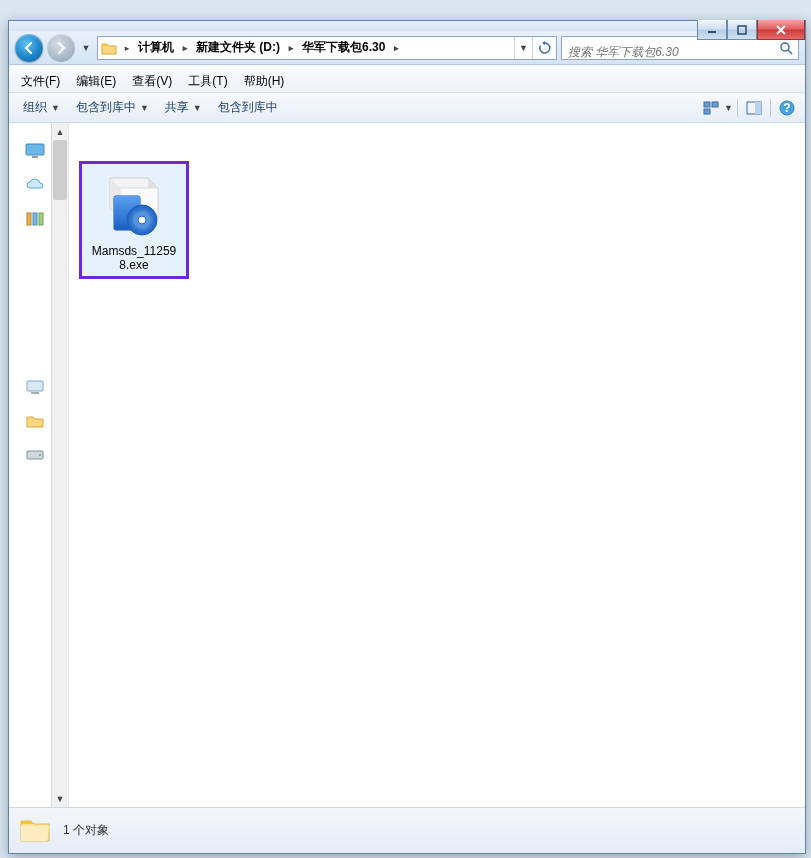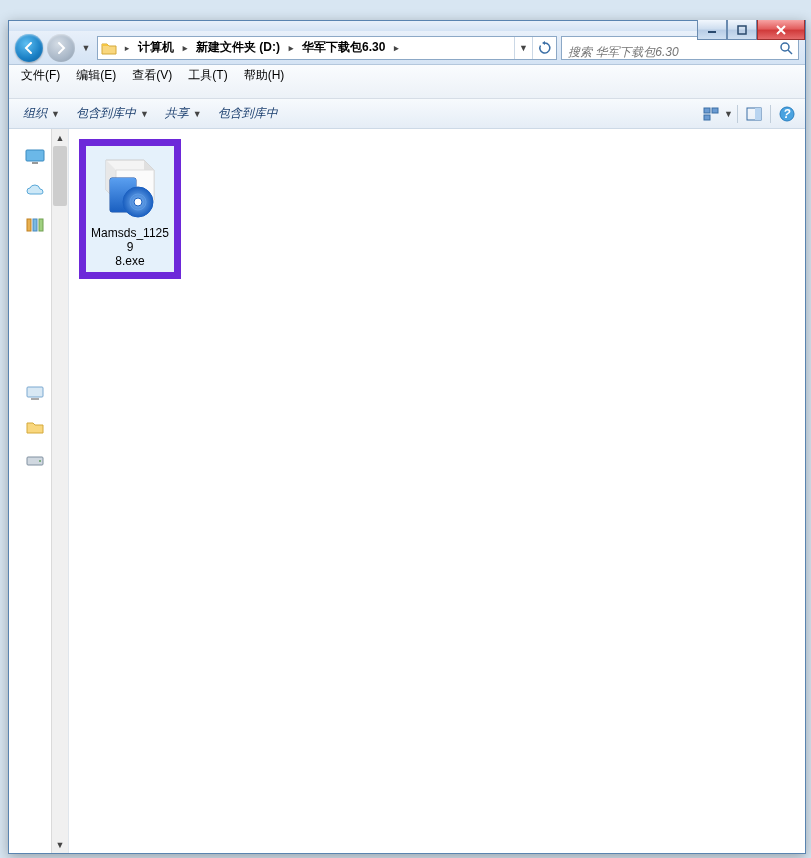--- a/index.html
+++ b/index.html
@@ -26,41 +26,41 @@
 .crumb { padding: 0 4px; height: 100%; display: flex; align-items: center; cursor: default; }
 .crumbsep { width: 14px; height: 100%; display: flex; align-items: center; justify-content: center; color: #555; }
 .addr-drop { width: 18px; height: 100%; display: flex; align-items: center; justify-content: center; border-left: 1px solid #cbd8e6; }
 .addr-refresh { width: 24px; height: 100%; display: flex; align-items: center; justify-content: center; border-left: 1px solid #cbd8e6; }
 
 .searchbox { width: 238px; height: 24px; background: #fff; border: 1px solid #8ca8c6; display: flex; align-items: flex-end; }
 .searchbox input { flex: 1; border: none; outline: none; padding: 0 6px; font-style: italic; color: #888; background: transparent; }
 .searchbtn { width: 24px; height: 100%; display: flex; align-items: center; justify-content: center; }
 
 
-.menubar { height: 34px; background: linear-gradient(to bottom, #fafcfe 0, #ecf1f7 100%); border-bottom: 1px solid #d6dde6; display: flex; align-items: flex-start; padding: 0 4px; }
+.menubar { height: 28px; background: linear-gradient(to bottom, #fafcfe 0, #ecf1f7 100%); border-bottom: 1px solid #d6dde6; display: flex; align-items: flex-end; padding: 0 4px; }
 .menuitem { padding: 2px 8px; cursor: default; }
 
 
-.toolbar { height: 30px; background: linear-gradient(to bottom, #f7fafd 0, #e5edf6 100%); border-bottom: 1px solid #cdd9e6; display: flex; align-items: center; padding: 0 6px; font-style: italic; }
+.toolbar { height: 30px; background: linear-gradient(to bottom, #f7fafd 0, #e5edf6 100%); border-bottom: 1px solid #cdd9e6; display: flex; align-items: center; padding: 0 6px; }
 .toolitem { padding: 3px 8px; display: flex; align-items: center; gap: 4px; color: #1a3e6e; cursor: default; }
 .toolspacer { flex: 1; }
 .toolicon { width: 24px; height: 24px; display: flex; align-items: center; justify-content: center; cursor: default; }
 .toolsep { width: 1px; height: 18px; background: #c0cdda; margin: 0 4px; }
 
 
 .body { flex: 1; display: flex; background: #fff; overflow: hidden; }
 .sidebar { width: 60px; background: #fff; border-right: 1px solid #e0e6ec; position: relative; }
 .side-scroll { position: absolute; right: 0; top: 0; bottom: 0; width: 17px; background: #f0f0f0; border-left: 1px solid #dadada; }
 .side-scroll .uparr, .side-scroll .dnarr { height: 17px; display: flex; align-items: center; justify-content: center; background: #f0f0f0; }
 .side-scroll .thumb { position: absolute; top: 17px; left: 1px; right: 1px; height: 60px; background: #cdcdcd; border-radius: 2px; }
 .sidebar-items { padding: 20px 2px; display: flex; flex-direction: column; gap: 14px; align-items: flex-start; }
 .sicon { width: 20px; height: 20px; margin-left: 14px; }
 
 .content { flex: 1; padding: 10px; overflow: auto; }
-.fileitem { width: 102px; display: flex; flex-direction: column; align-items: center; padding: 4px; border: 7px solid #6d28d9; background: #e5f1fb; cursor: default; }
+.fileitem { width: 110px; display: flex; flex-direction: column; align-items: center; padding: 4px; border: 3px solid #6d28d9; background: #e5f1fb; cursor: default; margin-top: 28px; }
 .fileicon { width: 72px; height: 72px; display: flex; align-items: center; justify-content: center; margin-bottom: 4px; }
 .filename { text-align: center; font-size: 11px; line-height: 14px; word-break: break-all; }
 
 
 .statusbar { height: 46px; background: linear-gradient(to bottom, #f2f6fb 0, #e4ecf6 100%); border-top: 1px solid #cdd9e6; display: flex; align-items: center; padding: 0 10px; gap: 12px; }
 .statusicon { width: 32px; height: 32px; }
 .statustext { font-size: 12px; color: #333; }
 
 .chev { font-size: 9px; color: #444; }
 </style>
@@ -281,14 +281,24 @@
             <circle cx="42" cy="50" r="8" fill="none" stroke="#6aa8f0" stroke-width="0.5"></circle>
           </svg>
         </div>
         <div class="filename">
           <span>Mamsds_11259</span><br><span>8.exe</span>
         </div>
       </div>
     </div>
   </div>
 
+  <div class="statusbar">
+    <div class="statusicon">
+      <svg width="32" height="28">
+          <path d="M2 6 L12 6 L15 9 L30 9 L30 26 L2 26 Z" fill="#fce39b" stroke="#e0b850"></path>
+          <path d="M2 6 L12 6 L15 9 L2 9 Z" fill="#f4c542"></path>
+          <path d="M2 11 L30 11 L28 26 L2 26 Z" fill="#fdecc0"></path>
+        </svg>
+    </div>
+    <div class="statustext">1 个对象</div>
+  </div>
 
 </div>
 
 </body></html>

